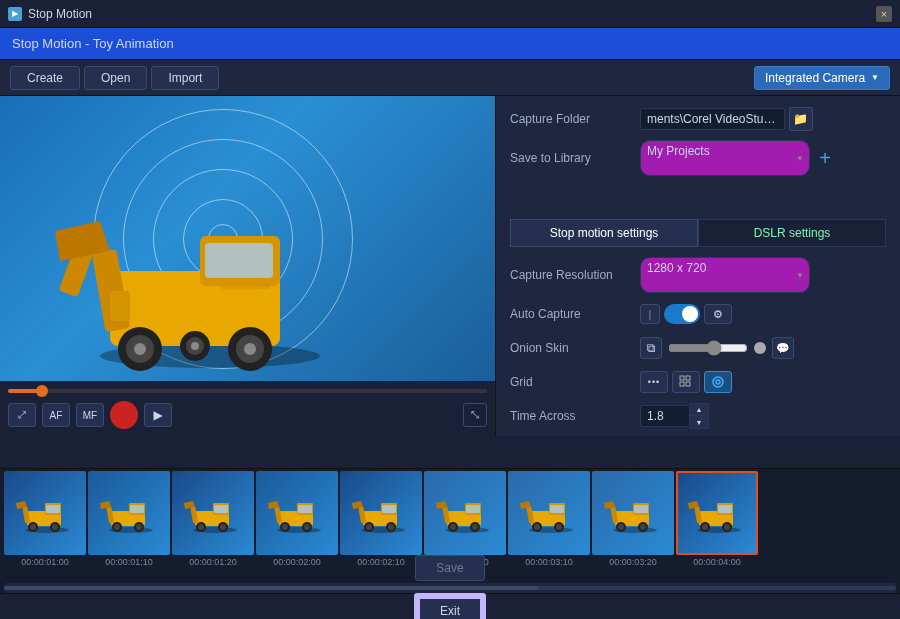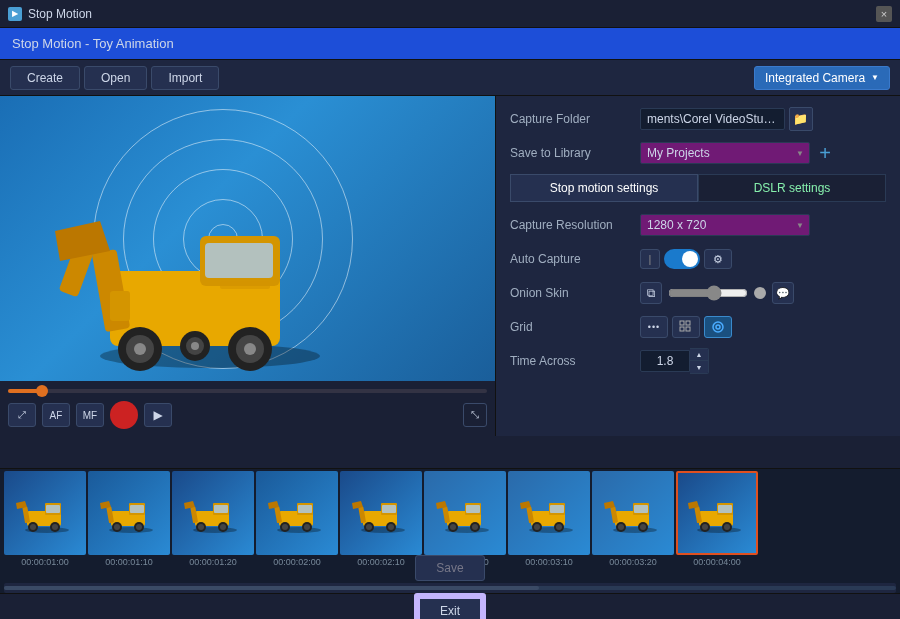--- a/index.html
+++ b/index.html
@@ -279,43 +279,44 @@
       margin-bottom: 10px;
       gap: 0;
     }
     .settings-tab {
       flex: 1;
       padding: 6px 8px;
       text-align: center;
       cursor: pointer;
       font-size: 12px;
       border: 1px solid #2a3a55;
+      margin-top: 35px;
     }
     .settings-tab.active {
       background: #253050;
       color: #fff;
       border-color: #3a4a6a;
     }
     .settings-tab.inactive {
       background: #1a2035;
       color: #86efac;
       border-color: #2a3a55;
     }
 
     
     .full-select-wrapper {
       position: relative;
       width: 170px;
     }
     .full-select-wrapper select {
-      background: #701a75;
+      background: #a21caf;
       border: 1px solid #2a3a55;
       color: #cdd6e8;
-      padding: 3px 22px 3px 6px;
-      border-radius: 2px;
+      padding: 3px 22px 17px 6px;
+      border-radius: 10px;
       font-size: 12px;
       width: 100%;
       appearance: none;
       cursor: pointer;
     }
     .full-select-wrapper::after {
       content: '▼';
       position: absolute;
       right: 6px;
       top: 50%;
@@ -435,21 +436,21 @@
       align-items: center;
     }
     .time-input {
       width: 50px;
       background: #131d30;
       border: 1px solid #2a3a55;
       color: #cdd6e8;
       padding: 3px 6px;
       border-radius: 2px 0 0 2px;
       font-size: 12px;
-      text-align: center;
+      text-align: left;
     }
     .time-spinners {
       display: flex;
       flex-direction: column;
       border: 1px solid #2a3a55;
       border-left: none;
       border-radius: 0 2px 2px 0;
       overflow: hidden;
     }
     .time-spin {

